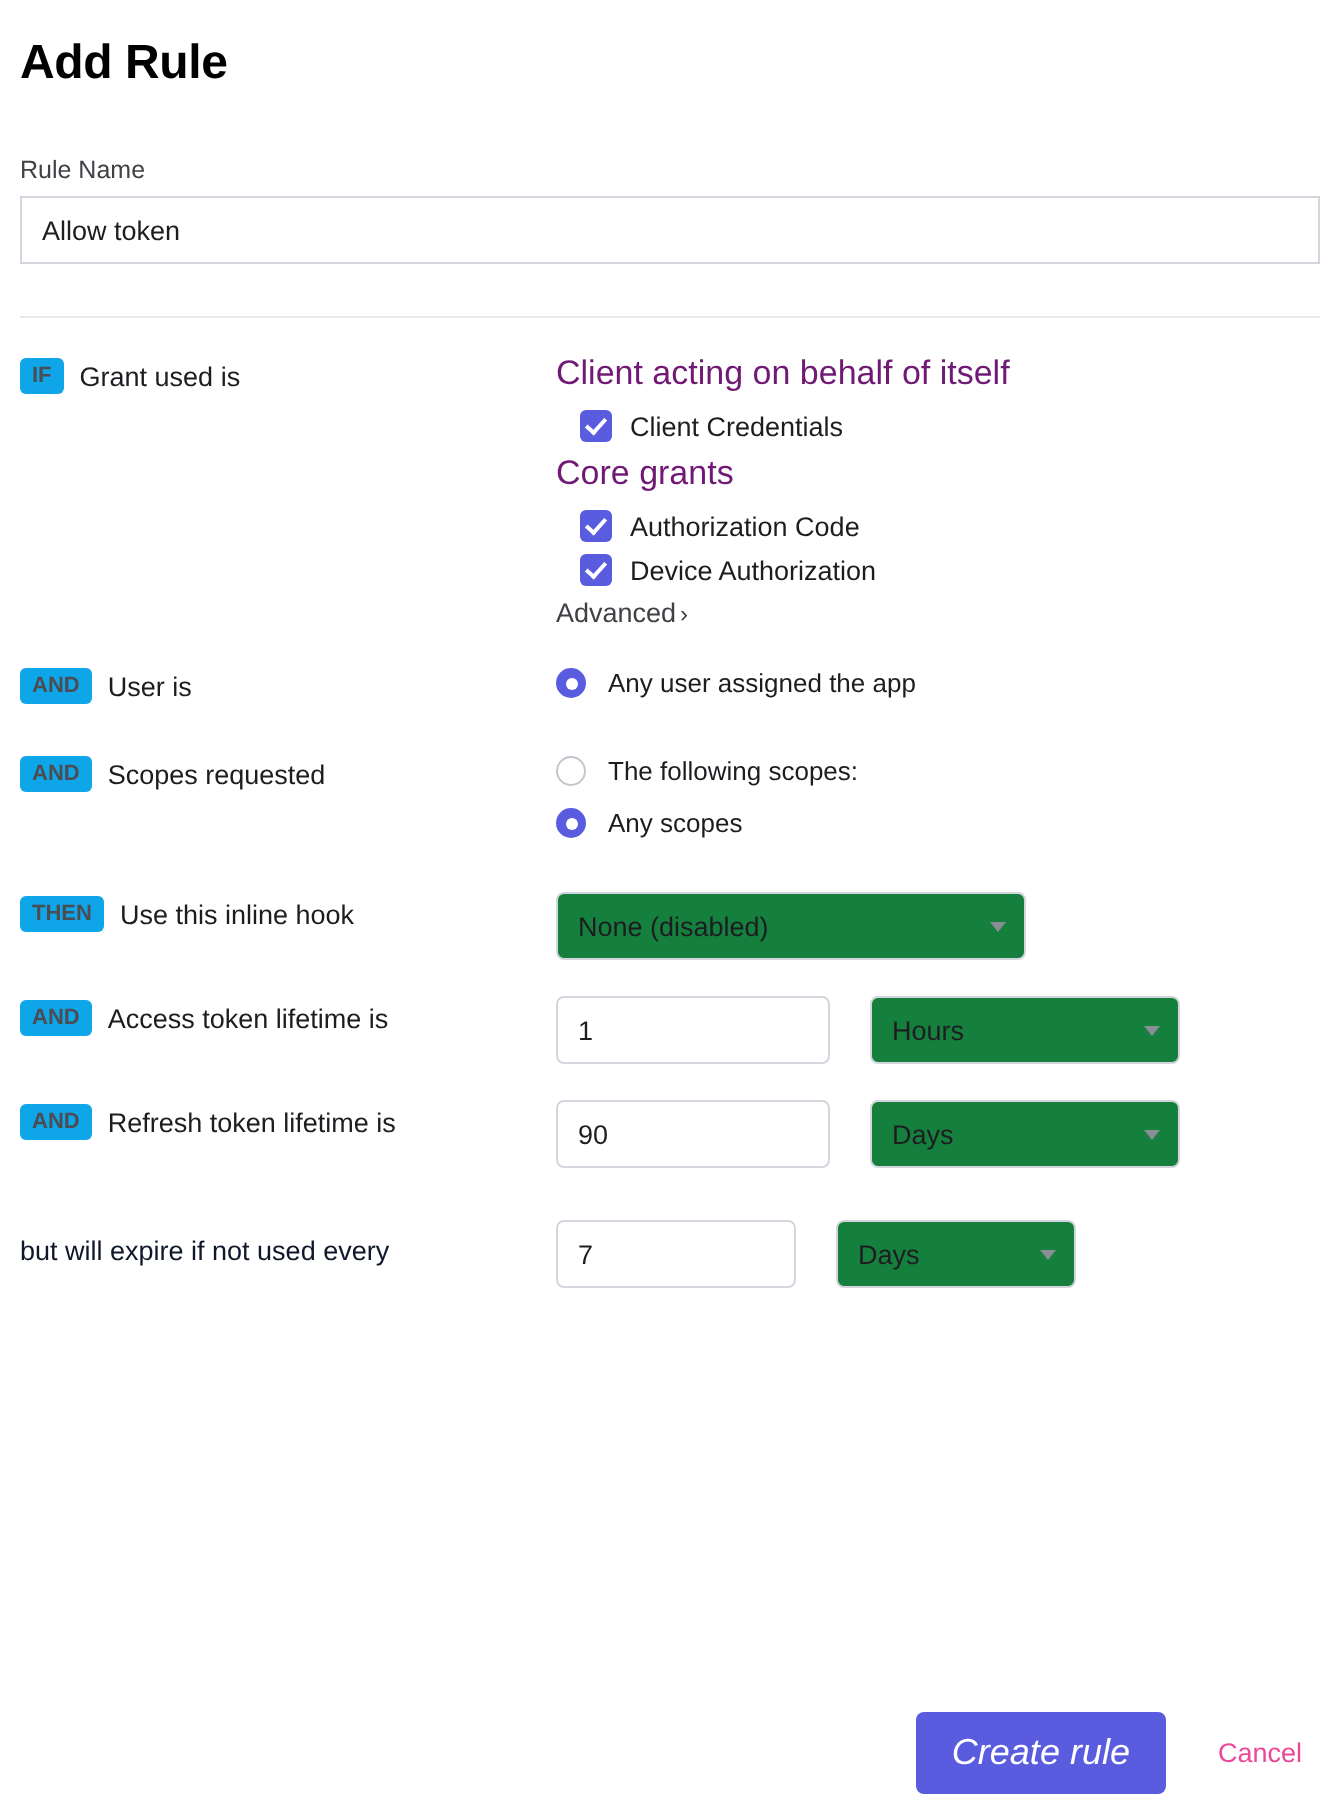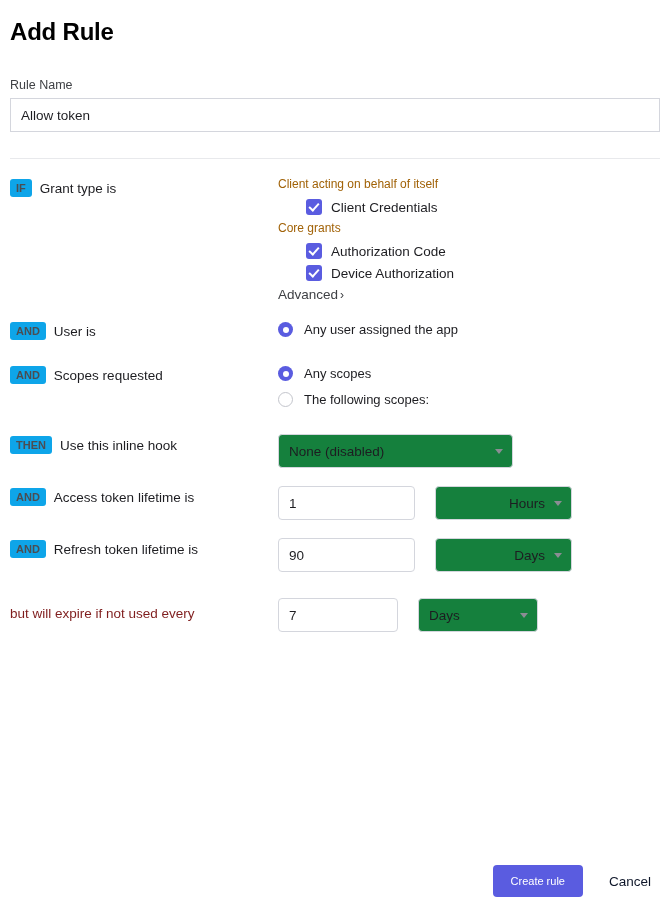--- a/index.html
+++ b/index.html
@@ -79,28 +79,28 @@
     color: #1d1d21;
     line-height: 18px;
     padding-top: 1px;
   }
   .val-col {
     flex: 1;
     padding-top: 0px;
   }
 
   .group-label {
-    font-size: 12px;
-    color: #a16207;
+    font-size: 17px;
+    color: #701a75;
     margin-bottom: 8px;
   }
   .check-line {
     display: flex;
     align-items: center;
-    margin: 0 0 6px 28px;
+    margin: 0 0 6px 12px;
   }
   .checkbox {
     width: 16px;
     height: 16px;
     border-radius: 3px;
     background: #5a5ce0;
     position: relative;
     flex-shrink: 0;
     margin-right: 9px;
   }
@@ -193,58 +193,59 @@
     height: 34px;
     border: 1px solid #d4d6dd;
     border-radius: 4px;
     padding: 0 10px;
     font-size: 13.5px;
     font-family: "Liberation Sans", sans-serif;
     color: #1d1d21;
     outline: none;
     background: #fff;
   }
-  .unit-select { width: 137px; justify-content: flex-end; }
+  .unit-select { width: 155px; }
   .inline-group { display: flex; align-items: center; gap: 20px; }
 
   .expire-row {
     display: flex;
     align-items: flex-start;
     margin-top: 26px;
   }
   .expire-text {
     width: 268px;
     font-size: 13.5px;
-    color: #7f1d1d;
+    color: #0f172a;
     line-height: 20px;
     flex-shrink: 0;
     padding-top: 6px;
   }
   .expire-num { width: 120px; }
   .expire-unit { width: 120px; }
 
   .footer {
     position: absolute;
     right: 10px;
     bottom: 14px;
     display: flex;
     align-items: center;
   }
   .btn-primary {
     background: #5a5ce0;
     color: #fff;
     border: none;
     border-radius: 4px;
-    font-size: 11px;
+    font-size: 18px;
     font-family: "Liberation Sans", sans-serif;
     padding: 10px 18px;
     cursor: pointer;
+    font-style: italic;
   }
   .btn-link {
-    color: #0f172a;
+    color: #ec4899;
     font-size: 13.5px;
     background: none;
     border: none;
     margin-left: 20px;
     cursor: pointer;
     font-family: "Liberation Sans", sans-serif;
   }
 </style>
 </head>
 <body>
@@ -255,21 +256,21 @@
 
   <div class="field-label">Rule Name</div>
   <input class="text-input" value="Allow token" placeholder="Rule Name" style="">
 
   <div class="divider"></div>
 
   
   <div class="row">
     <div class="cond-col">
       <span class="chip">IF</span>
-      <span class="cond-text">Grant type is</span>
+      <span class="cond-text">Grant used is</span>
     </div>
     <div class="val-col">
 
       <div class="group-label">Client acting on behalf of itself</div>
       <div class="check-line">
         <span class="checkbox"></span>
         <span class="check-label">Client Credentials</span>
       </div>
 
       <div class="group-label">Core grants</div>
@@ -303,26 +304,26 @@
   </div>
 
   
   <div class="row">
     <div class="cond-col">
       <span class="chip">AND</span>
       <span class="cond-text">Scopes requested</span>
     </div>
     <div class="val-col">
       <div class="radio-line">
+        <span class="radio"></span>
+        <span class="radio-label">The following scopes:</span>
+      </div>
+      <div class="radio-line">
         <span class="radio checked"></span>
         <span class="radio-label">Any scopes</span>
-      </div>
-      <div class="radio-line">
-        <span class="radio"></span>
-        <span class="radio-label">The following scopes:</span>
       </div>
     </div>
   </div>
 
   
   <div class="row">
     <div class="cond-col">
       <span class="chip">THEN</span>
       <span class="cond-text">Use this inline hook</span>
     </div>

